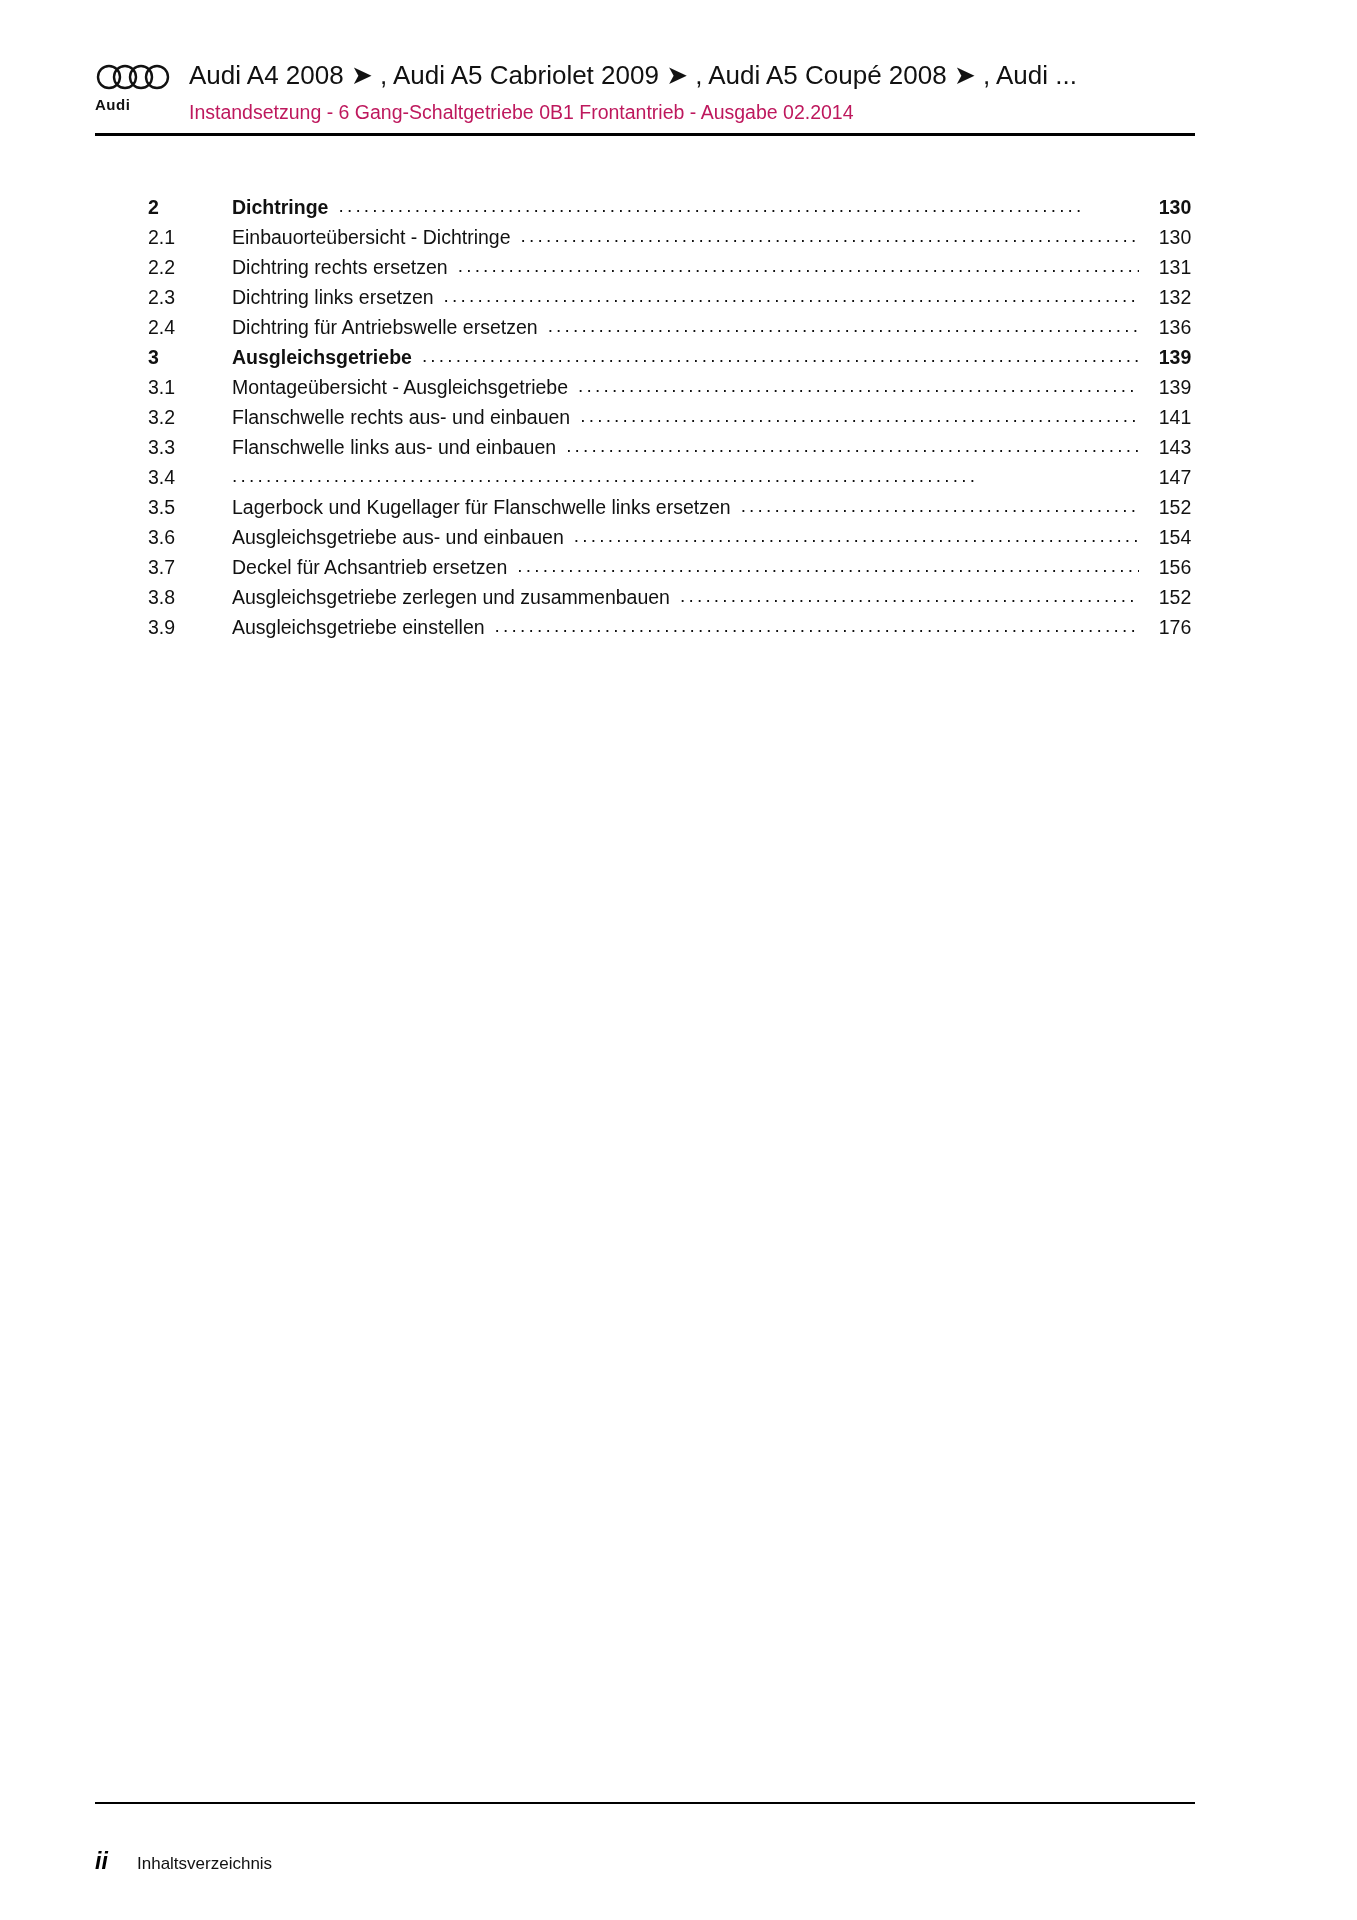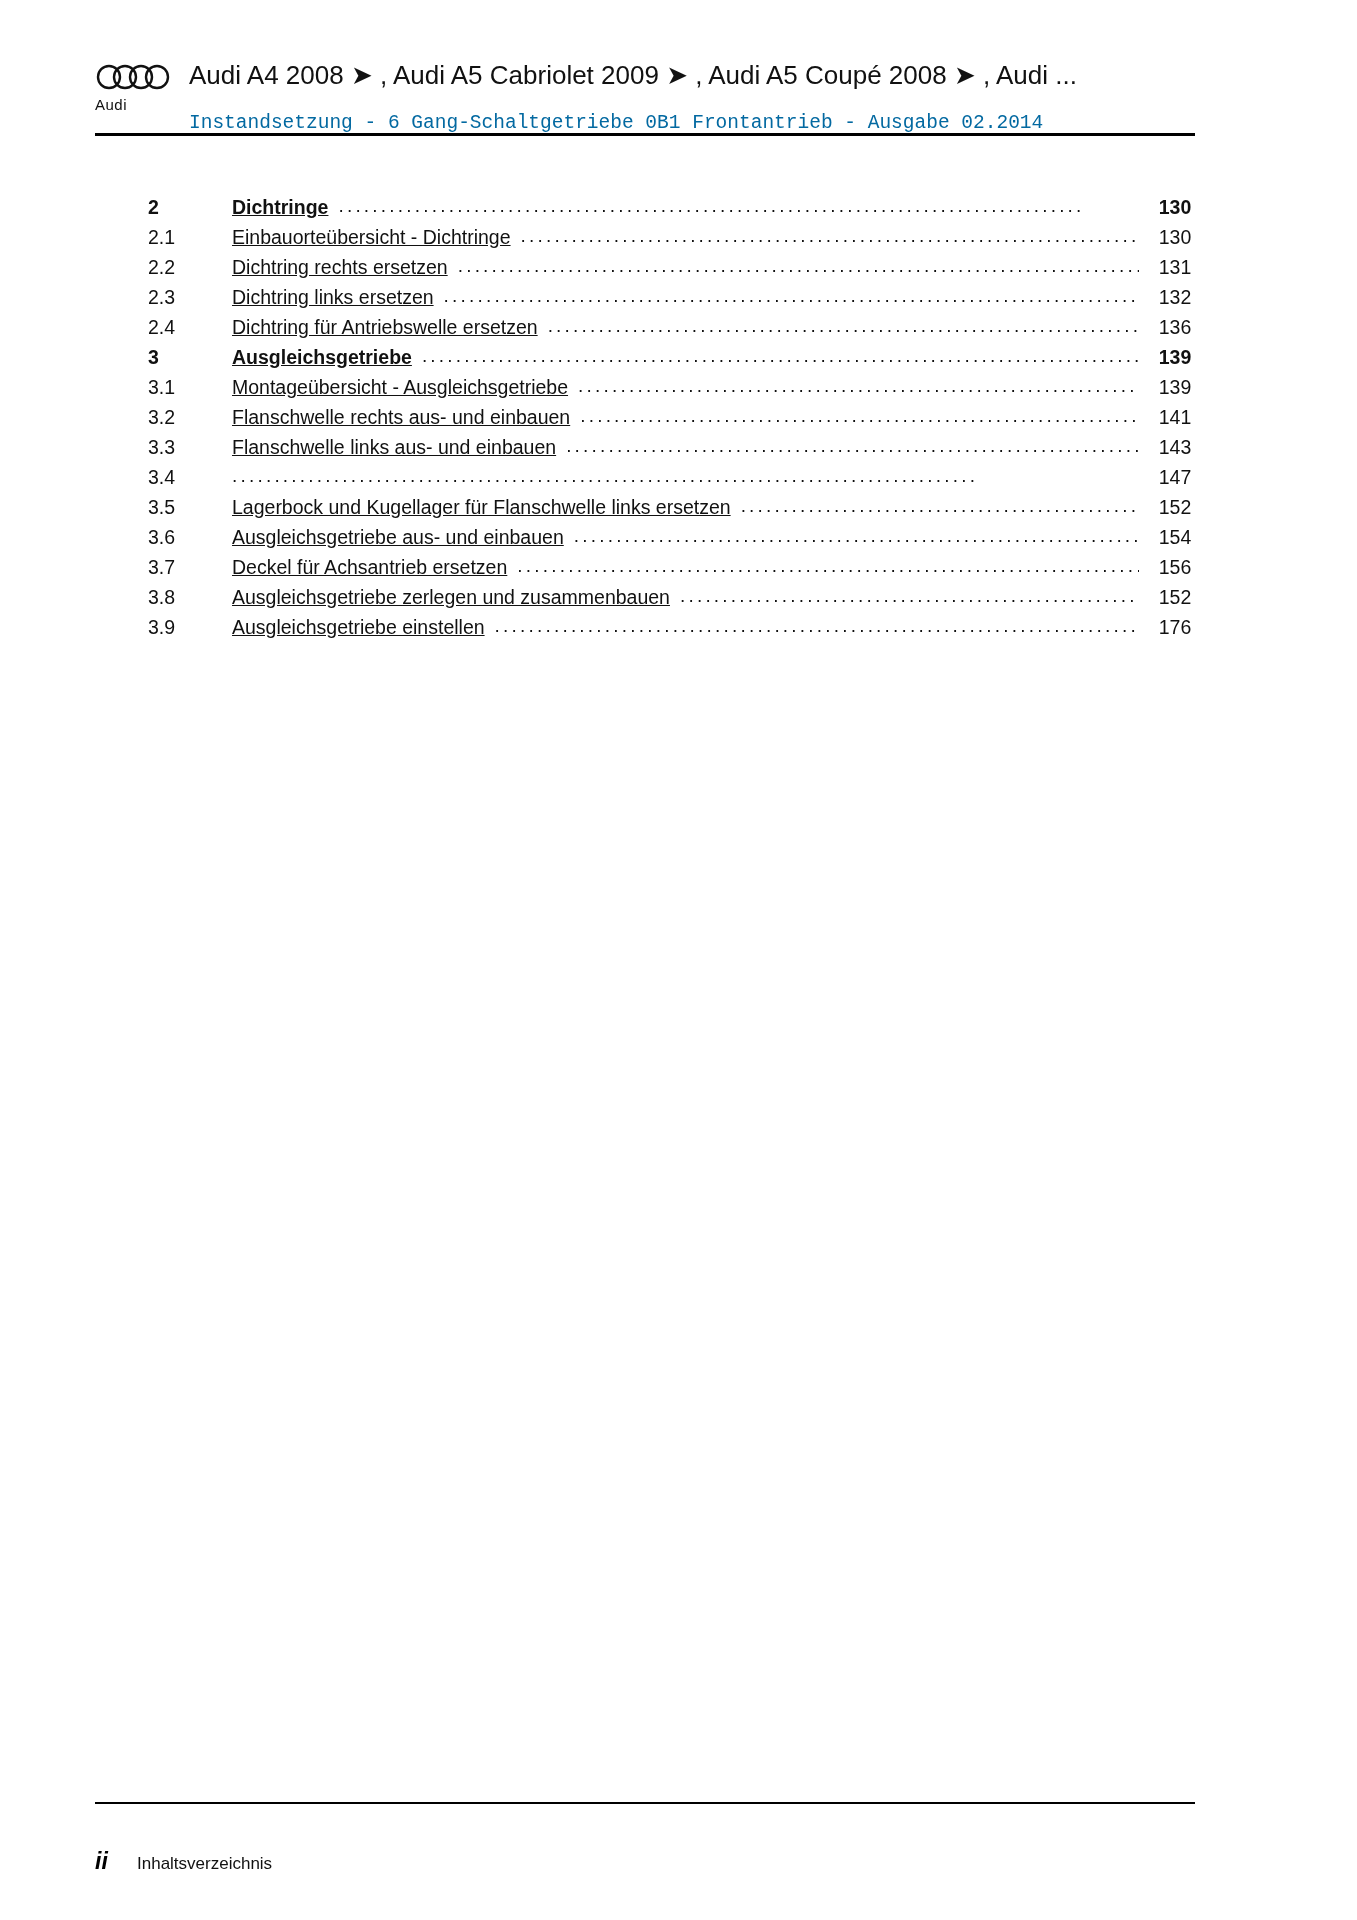--- a/index.html
+++ b/index.html
@@ -38,41 +38,40 @@
     padding-top: 2px;
   }
   .audi-rings {
     display: block;
   }
   .audi-word {
     display: block;
     margin-top: 6px;
     font-family: "Liberation Sans", sans-serif;
     font-size: 15px;
-    font-weight: normal;
+    font-weight: bold;
     letter-spacing: 0.5px;
     color: #111;
   }
   .header-text {
     flex: 1 1 auto;
     padding-left: 6px;
   }
   .header-line1 {
     font-size: 26px;
     line-height: 26px;
     color: #111;
     white-space: nowrap;
   }
   .header-line2 {
     font-size: 19.5px;
     line-height: 26px;
-    color: #0369a1;
-    margin-top: 22px;
-    white-space: nowrap;
-    font-family: Liberation Mono, monospace;
+    color: #be185d;
+    margin-top: 11px;
+    white-space: nowrap;
   }
   .header-rule {
     position: absolute;
     left: 95px;
     top: 133px;
     width: 1100px;
     height: 3px;
     background: #000;
   }
 
@@ -95,21 +94,20 @@
     font-weight: bold;
   }
   .toc-num {
     flex: 0 0 84px;
     width: 84px;
   }
   .toc-title {
     flex: 0 0 auto;
     white-space: nowrap;
     padding-right: 10px;
-    text-decoration: underline;
   }
   .toc-leader {
     flex: 1 1 auto;
     overflow: hidden;
     white-space: nowrap;
     font-weight: normal;
     letter-spacing: 3.2px;
     color: #111;
     transform: translateY(-2px);
     font-size: 19px;

